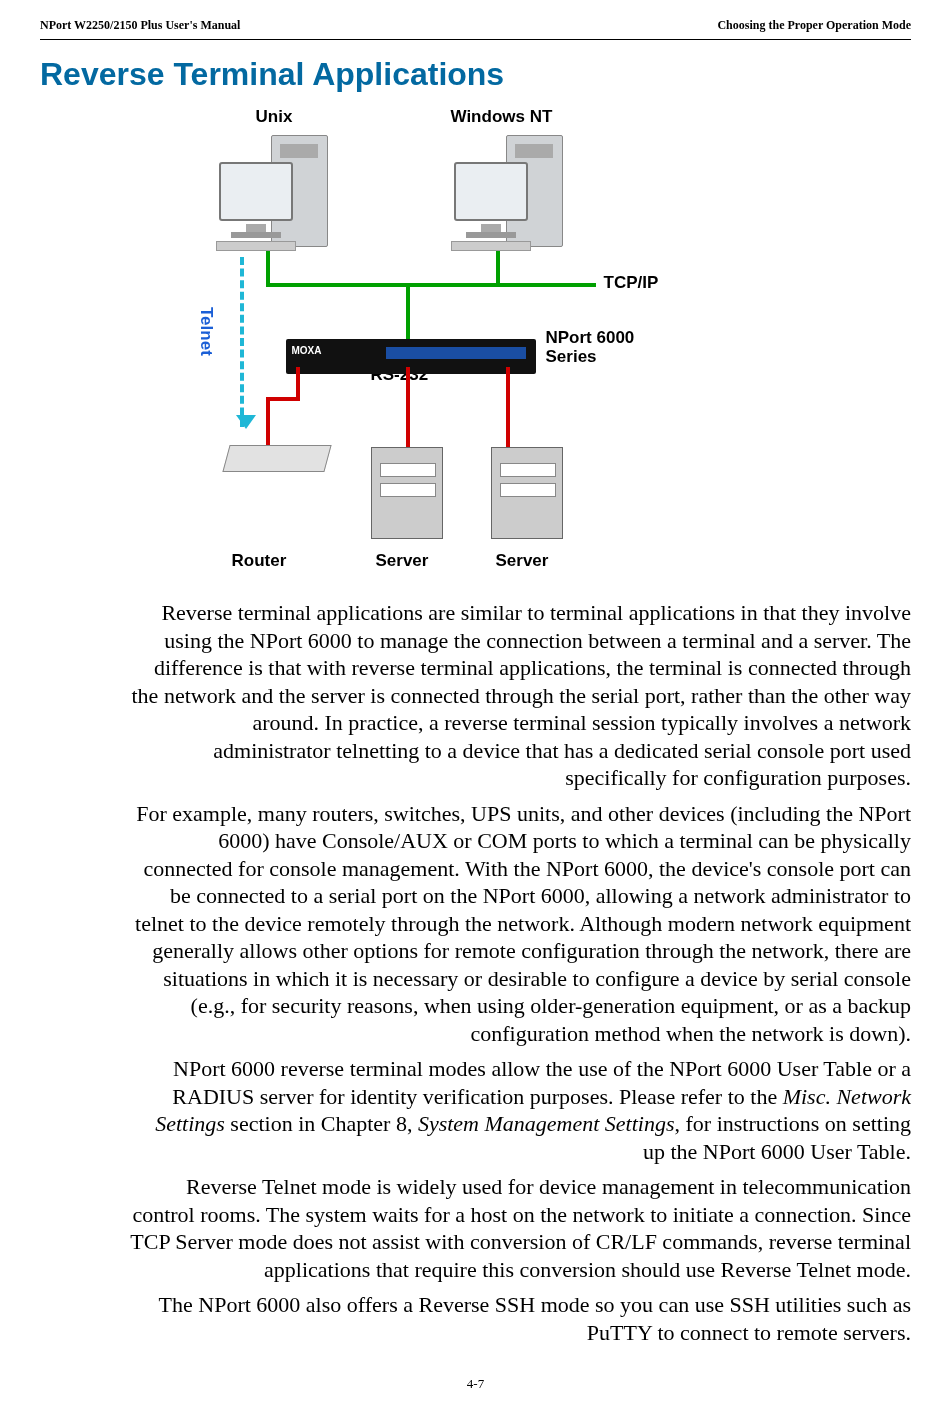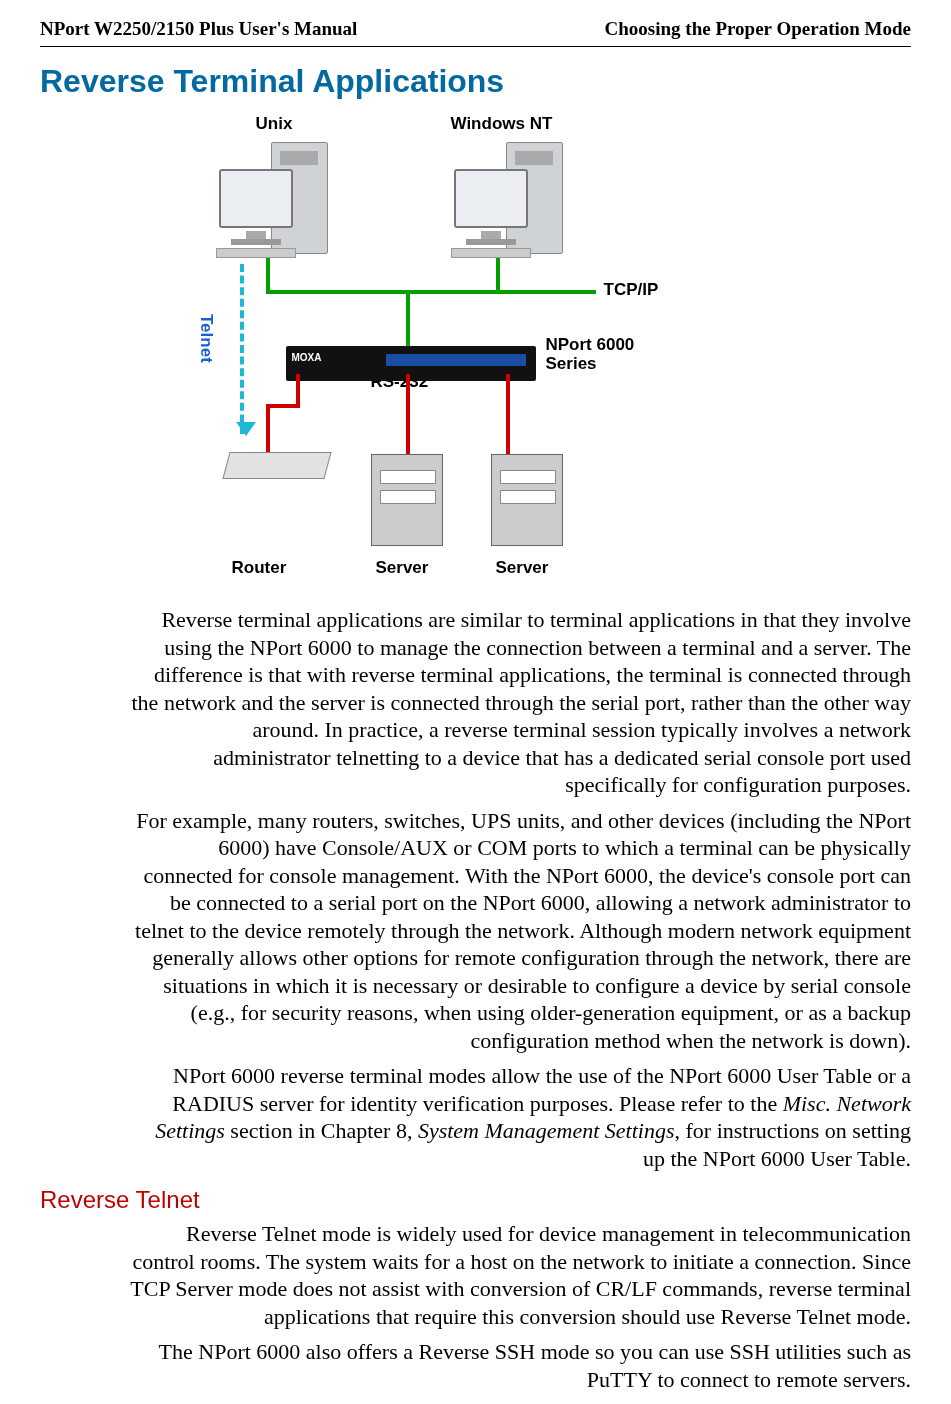--- a/index.html
+++ b/index.html
@@ -10,21 +10,21 @@
     color: #000;
     width: 951px;
   }
   .page {
     padding: 18px 40px 40px 40px;
   }
   .header-bar {
     display: flex;
     justify-content: space-between;
     font-weight: bold;
-    font-size: 19px;
+    font-size: 12px;
     border-bottom: 1px solid #000;
     padding-bottom: 6px;
     margin-bottom: 16px;
   }
   .h1 {
     color: #0369a1;
     font-family: Arial, sans-serif;
     font-size: 32px;
     font-weight: bold;
     margin: 12px 0 14px 0;
@@ -180,21 +180,20 @@
   </div>
 
   <div class="body-indent">
     <p>Reverse terminal applications are similar to terminal applications in that they involve using the NPort 6000 to manage the connection between a terminal and a server. The difference is that with reverse terminal applications, the terminal is connected through the network and the server is connected through the serial port, rather than the other way around. In practice, a reverse terminal session typically involves a network administrator telnetting to a device that has a dedicated serial console port used specifically for configuration purposes.</p>
     <p>For example, many routers, switches, UPS units, and other devices (including the NPort 6000) have Console/AUX or COM ports to which a terminal can be physically connected for console management. With the NPort 6000, the device's console port can be connected to a serial port on the NPort 6000, allowing a network administrator to telnet to the device remotely through the network. Although modern network equipment generally allows other options for remote configuration through the network, there are situations in which it is necessary or desirable to configure a device by serial console (e.g., for security reasons, when using older-generation equipment, or as a backup configuration method when the network is down).</p>
     <p>
       <span>NPort 6000 reverse terminal modes allow the use of the NPort 6000 User Table or a RADIUS server for identity verification purposes. Please refer to the </span><span class="italic">Misc. Network Settings</span><span> section in Chapter 8, </span><span class="italic">System Management Settings</span><span>, for instructions on setting up the NPort 6000 User Table.</span>
     </p>
   </div>
 
-  <div class="h2">Reverse Telnet</div>
   <div class="body-indent">
     <p>Reverse Telnet mode is widely used for device management in telecommunication control rooms. The system waits for a host on the network to initiate a connection. Since TCP Server mode does not assist with conversion of CR/LF commands, reverse terminal applications that require this conversion should use Reverse Telnet mode.</p>
   </div>
 
   <div class="body-indent">
     <p>The NPort 6000 also offers a Reverse SSH mode so you can use SSH utilities such as PuTTY to connect to remote servers.</p>
   </div>
 
   <div class="page-num">4-7</div>
 </div>

